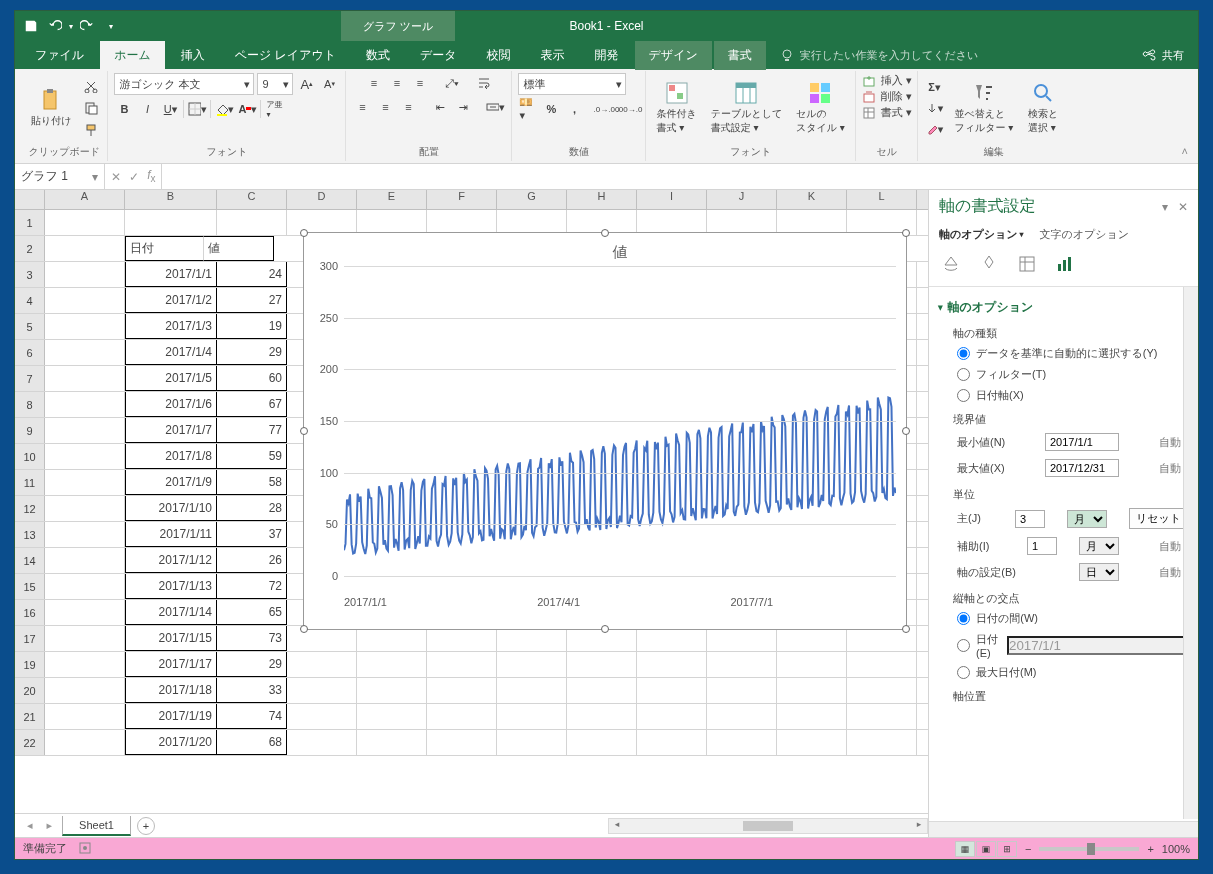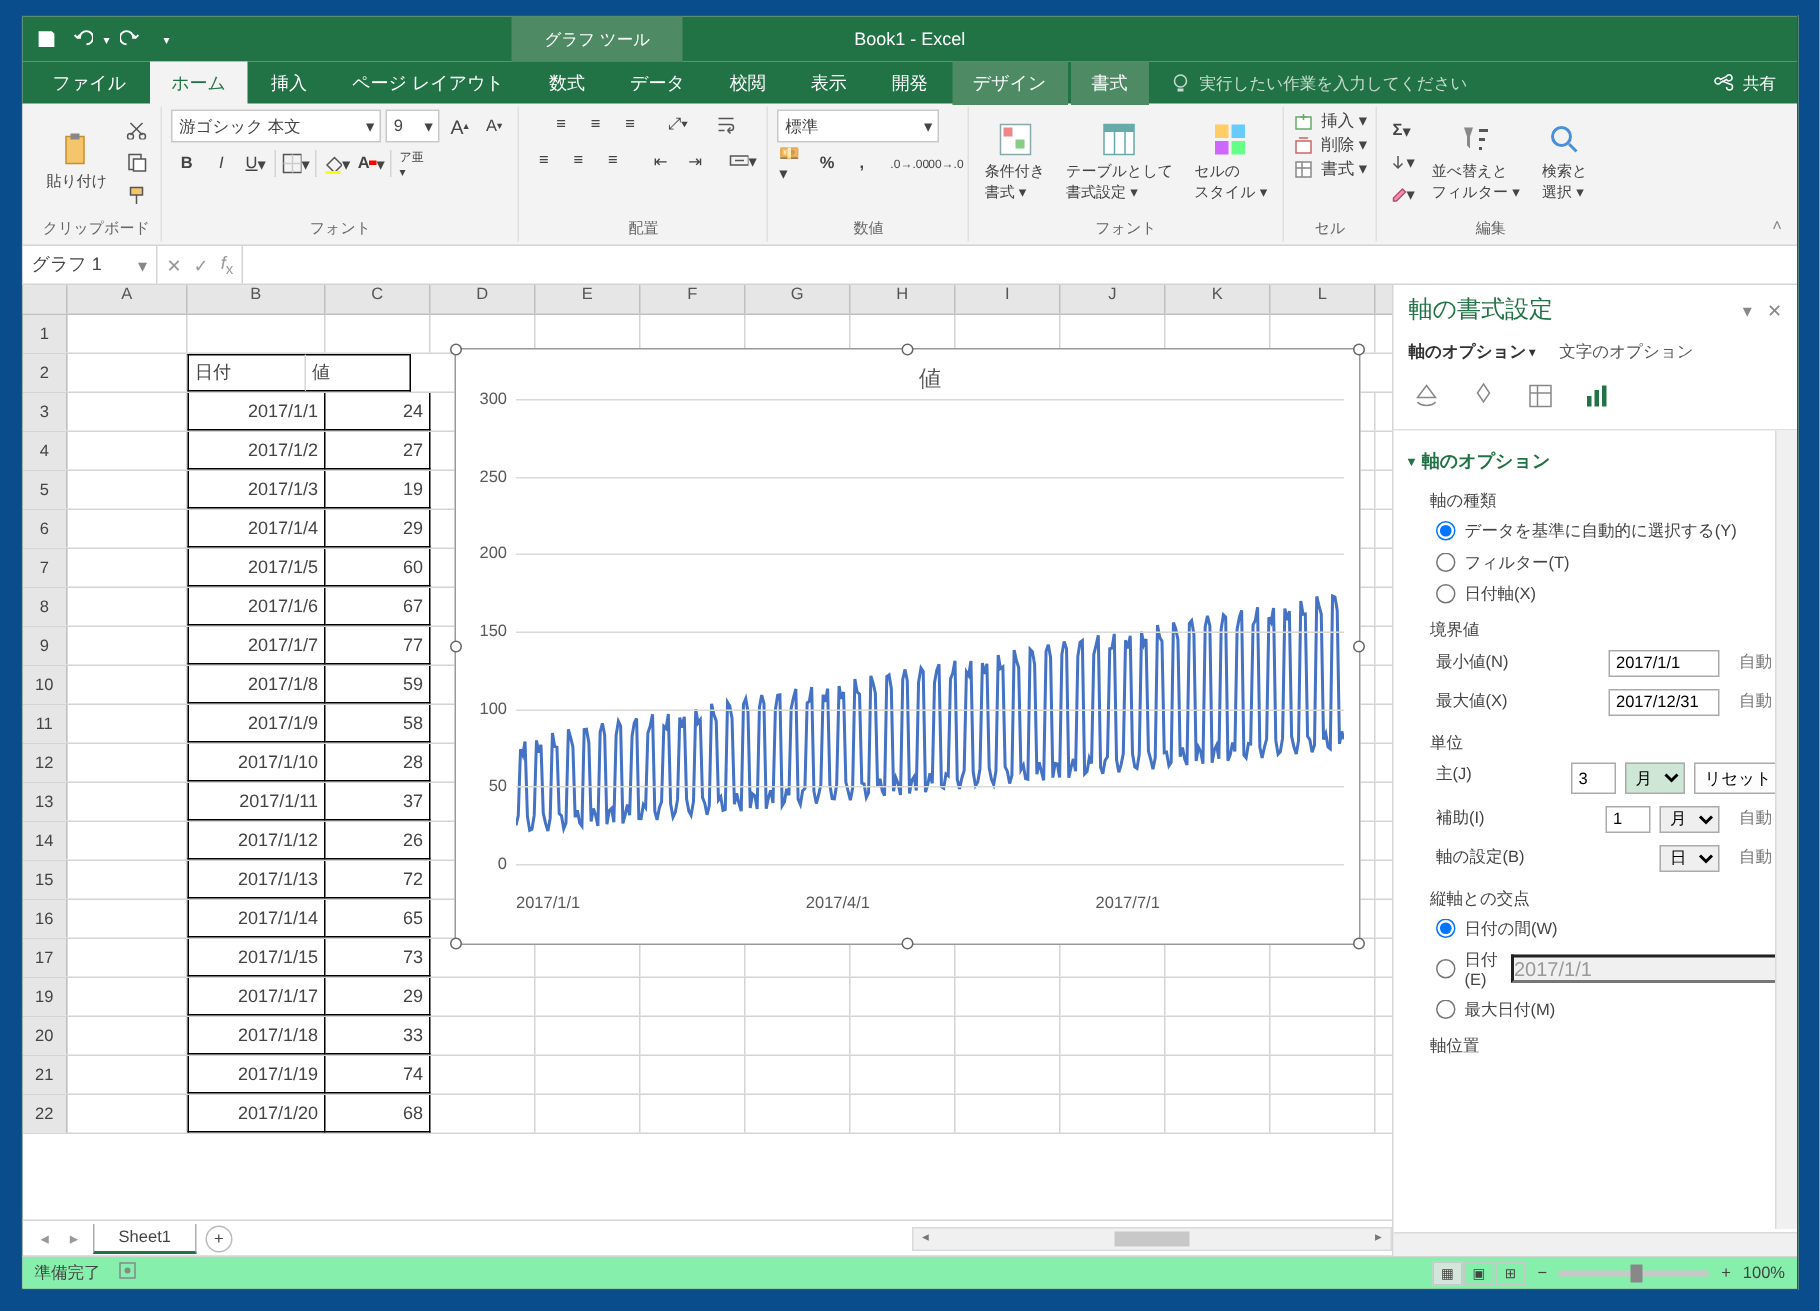--- a/index.html
+++ b/index.html
@@ -58,37 +58,37 @@
 .tp-title { color:#217346; font-size:16px; }
 .tp-subtabs { padding: 2px 10px; display:flex; gap:16px; font-size:11px; color:#555; }
 .tp-subtabs .st { padding:2px 0; cursor:pointer; display:flex;align-items:center;gap:2px;}
 .tp-subtabs .st.active { font-weight:bold; color:#333;}
 .tp-icons { padding: 6px 10px 10px 10px; display:flex; gap:14px; border-bottom:1px solid #e0e0e0;}
 .tp-icons .tpi { width:24px;height:24px; display:flex;align-items:center;justify-content:center;}
 .tp-icons .tpi.active svg{ fill:#217346;}
 .tp-body { flex:1; padding: 8px 10px; overflow:auto; position: relative;}
 .tp-section-title { color:#217346; font-size:12px; padding:4px 0; display:flex;align-items:center;gap:4px; font-weight: bold;}
 .tp-section-title::before{content:"▸"; transform:rotate(90deg); display:inline-block; font-size:9px;}
-.tp-field { display:flex; gap:6px; padding:4px 0 4px 18px; font-size:11px; }
+.tp-field { display:flex; align-items:center; gap:22px; padding:4px 0 4px 18px; font-size:11px; }
 .tp-field label{ flex:1; }
 .tp-field input[type=text], .tp-field input[type=number]{ width:74px; border:1px solid #ababab; padding:2px 4px; font-size:11px;}
 .tp-field select{ width:40px; border:1px solid #ababab; padding:1px 2px; font-size:11px;}
-.tp-field .auto{ width:36px; text-align:center; color:#777;}
+.tp-field .auto{ width:36px; text-align:center; color:#777;margin-left:11px;}
 .tp-radio { display:flex; align-items:center; gap:6px; padding:3px 0 3px 18px; font-size:11px;}
 .tp-sub { padding-left: 14px; font-size:11px; color:#444; margin-top:6px; margin-bottom:2px;}
 .tp-scroll { position:absolute; right:-1px; top:0; bottom:18px; width:16px; background:#f0f0f0; border-left:1px solid #dadada;}
 .tp-scroll-h { position:absolute; left:0; right:0; bottom:-1px; height:17px; background:#f0f0f0; border-top:1px solid #dadada;}
 .sheet-tabs { height: 24px; border-top:1px solid #d4d4d4; display:flex; align-items:center; padding-left:8px; gap:6px; font-size:11px; background:#fff;}
 .sheet-tabs .nav{ color:#999; padding:0 4px;}
 .sheet-tabs .stab { border:1px solid #aeaeae; border-top:0; padding:3px 16px; background:#fff; border-bottom: 2px solid #217346;}
 .sheet-tabs .add{ width:18px;height:18px;border:1px solid #bbb;border-radius:50%;display:flex;align-items:center;justify-content:center;}
 .hscroll{ margin-left:auto; width:320px; height:16px; background:#f0f0f0; border:1px solid #dadada; position:relative; display:flex;}
 .hscroll .tr{ width:16px; text-align:center; font-size:9px; color:#777;}
 .hscroll .thumb{ flex:0 0 50px; background:#c8c8c8; margin:2px;}
-.status-bar { height: 22px; background: #86efac; border-top: 1px solid #d4d4d4; display:flex; align-items:center; padding:0 8px; font-size:11px; gap:12px;}
+.status-bar { height: 22px; background: #f9a8d4; border-top: 1px solid #d4d4d4; display:flex; align-items:center; padding:0 8px; font-size:11px; gap:12px;}
 .status-right{ margin-left:auto; display:flex; align-items:center; gap:8px;}
 .view-btns{ display:flex; gap:1px;}
 .view-btns .vb{ width:20px;height:16px;border:1px solid #c8c8c8;display:flex;align-items:center;justify-content:center;font-size:9px;}
 .zoom-slider{ width:100px;height:4px;background:#c8c8c8;position:relative;}
 .zoom-slider .zh{position:absolute;width:8px;height:12px;background:#888;top:-4px;left:48%;}
 .reset-btn{ border:1px solid #ababab; background:#fdfdfd; padding:2px 6px; font-size:11px;}
 </style>
 </head>
 <body>
 

